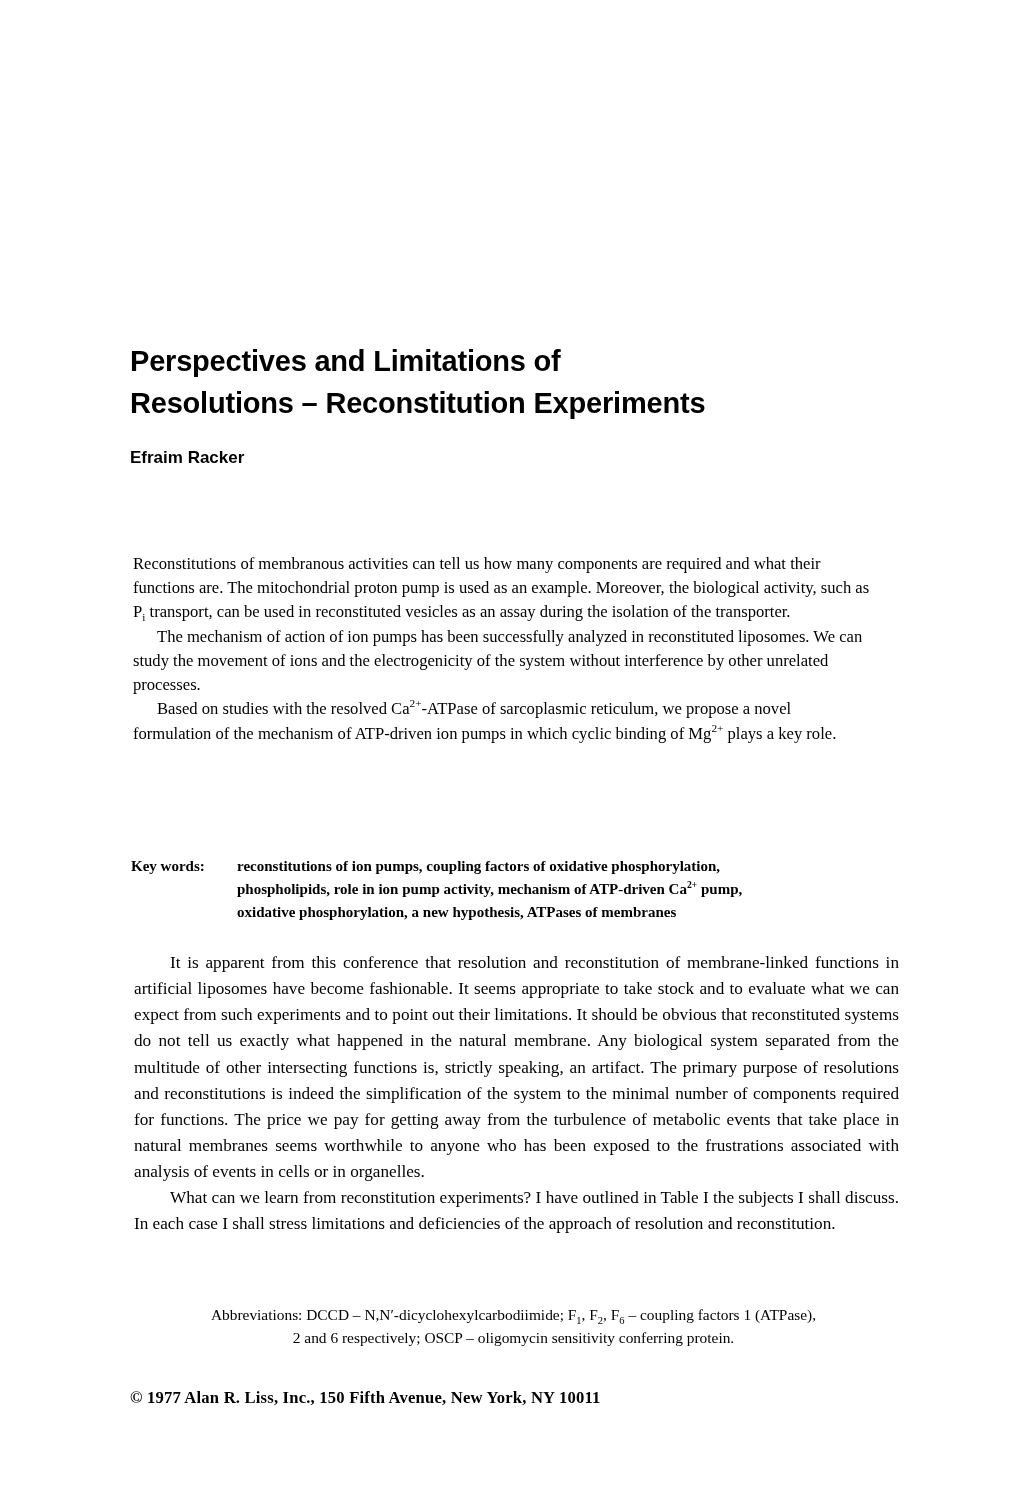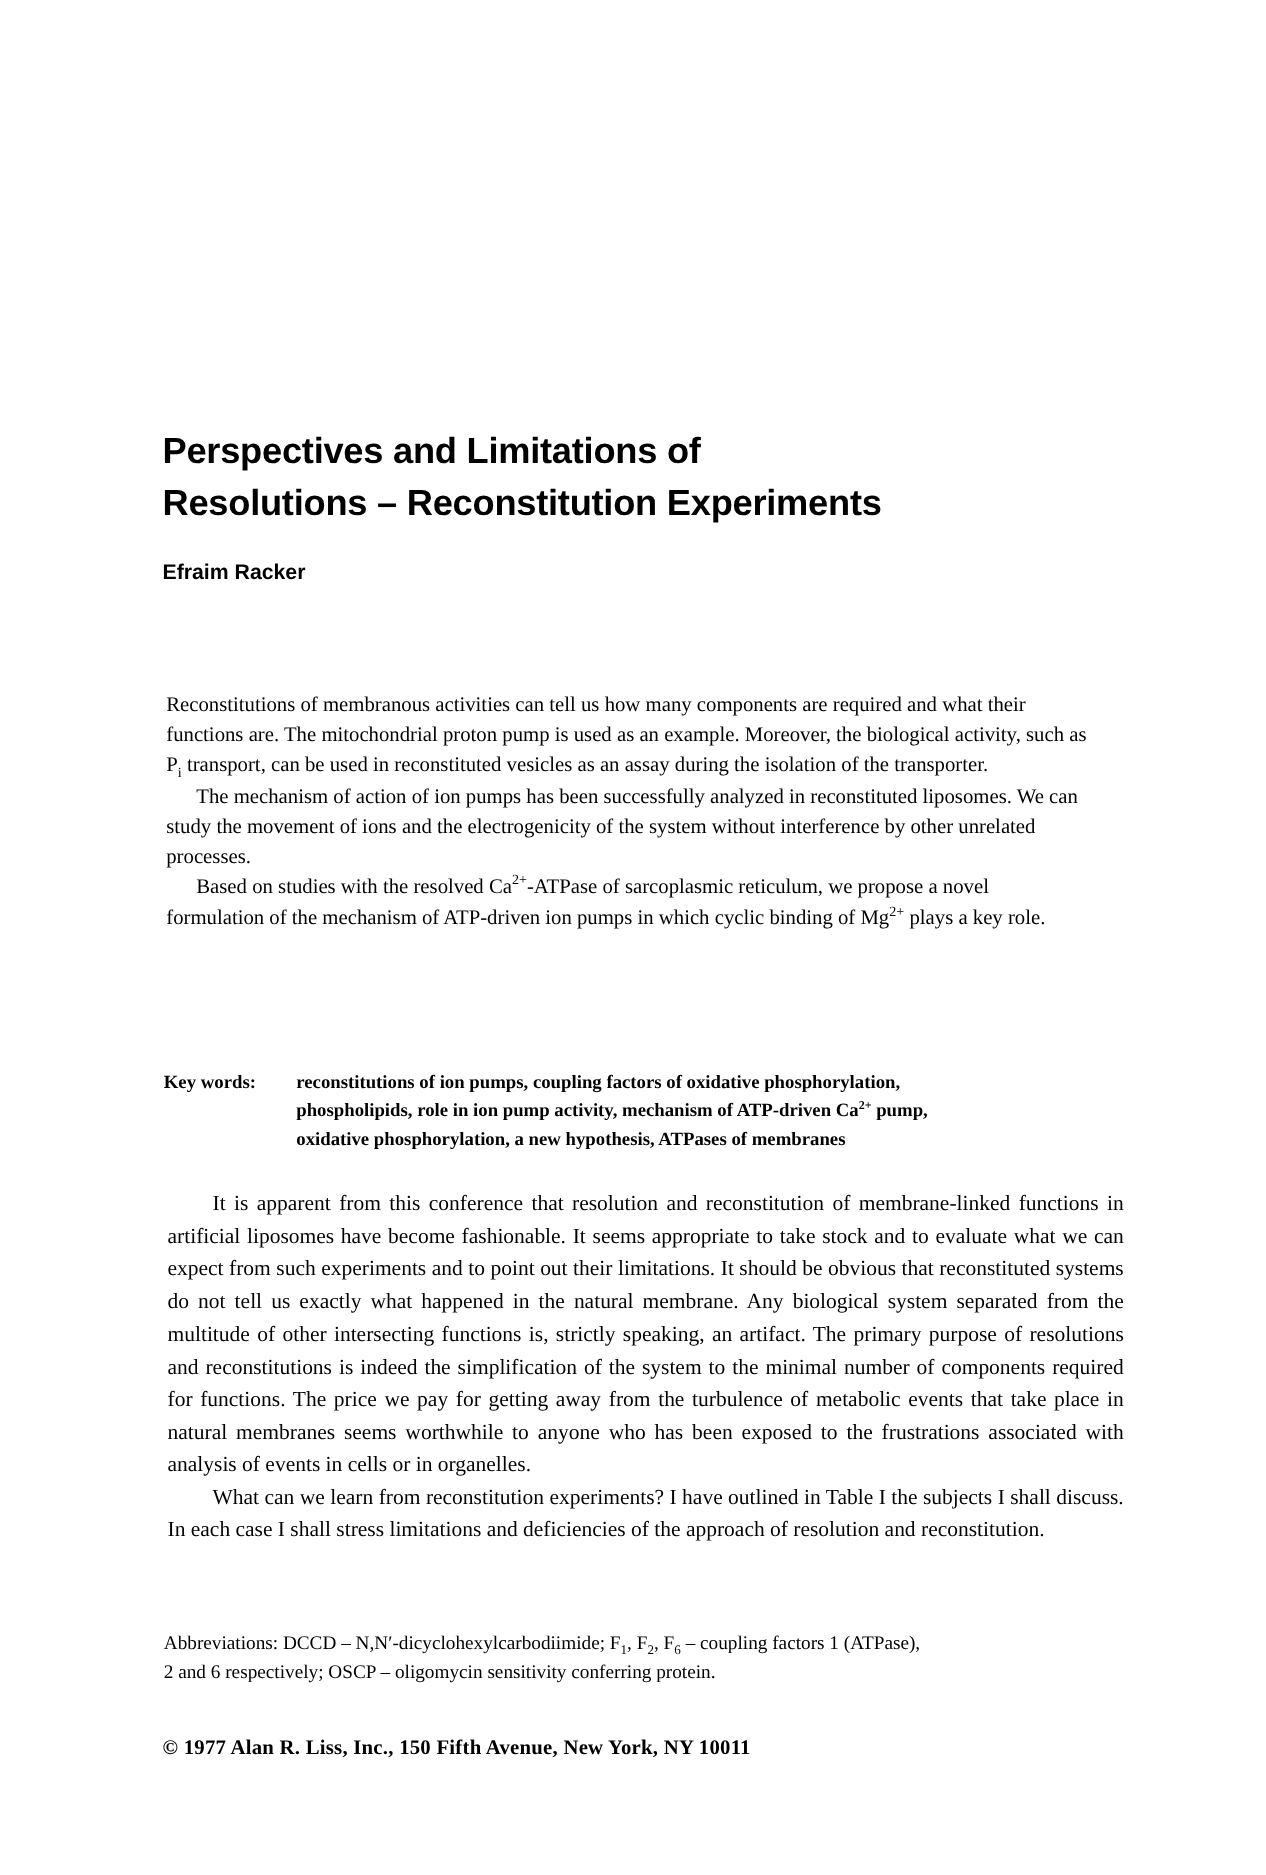--- a/index.html
+++ b/index.html
@@ -126,21 +126,21 @@
   
   .footnotes {
     position: absolute;
     top: 1303px;
     left: 131px;
     width: 765px;
     font-family: "Liberation Serif", serif;
     font-size: 15.4px;
     line-height: 1.52;
   }
-  .footnotes p { margin: 0; }
+  .footnotes p { margin: 0; text-align: center; }
 
   .copyright {
     position: absolute;
     top: 1388px;
     left: 130px;
     font-family: "Liberation Serif", serif;
     font-weight: bold;
     font-size: 16.6px;
     letter-spacing: 0.2px;
   }

